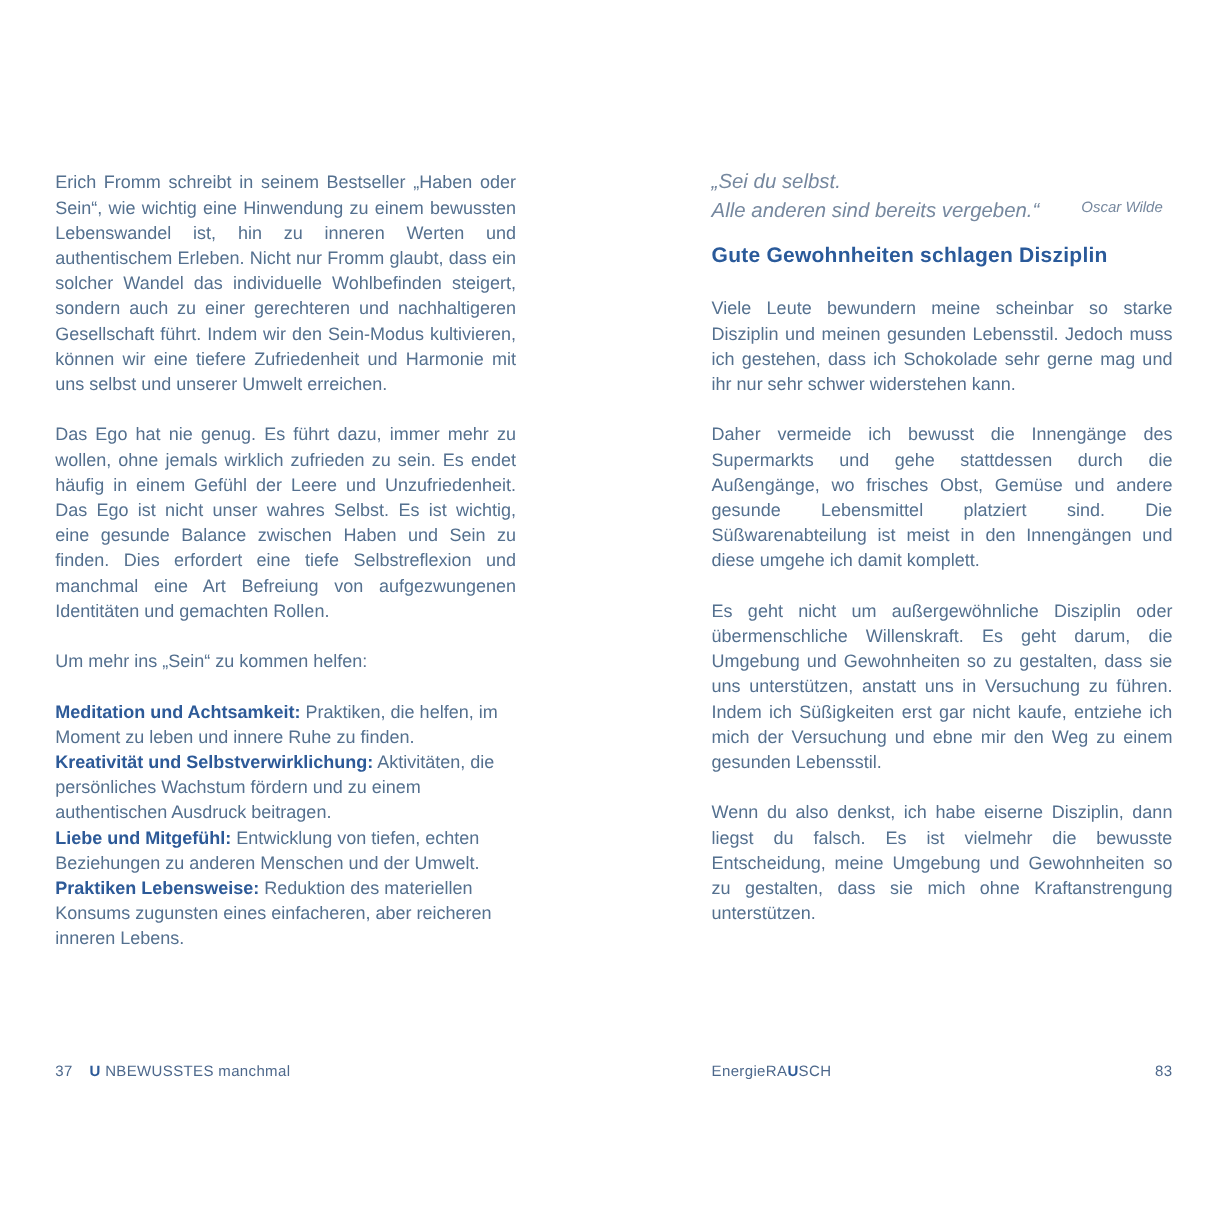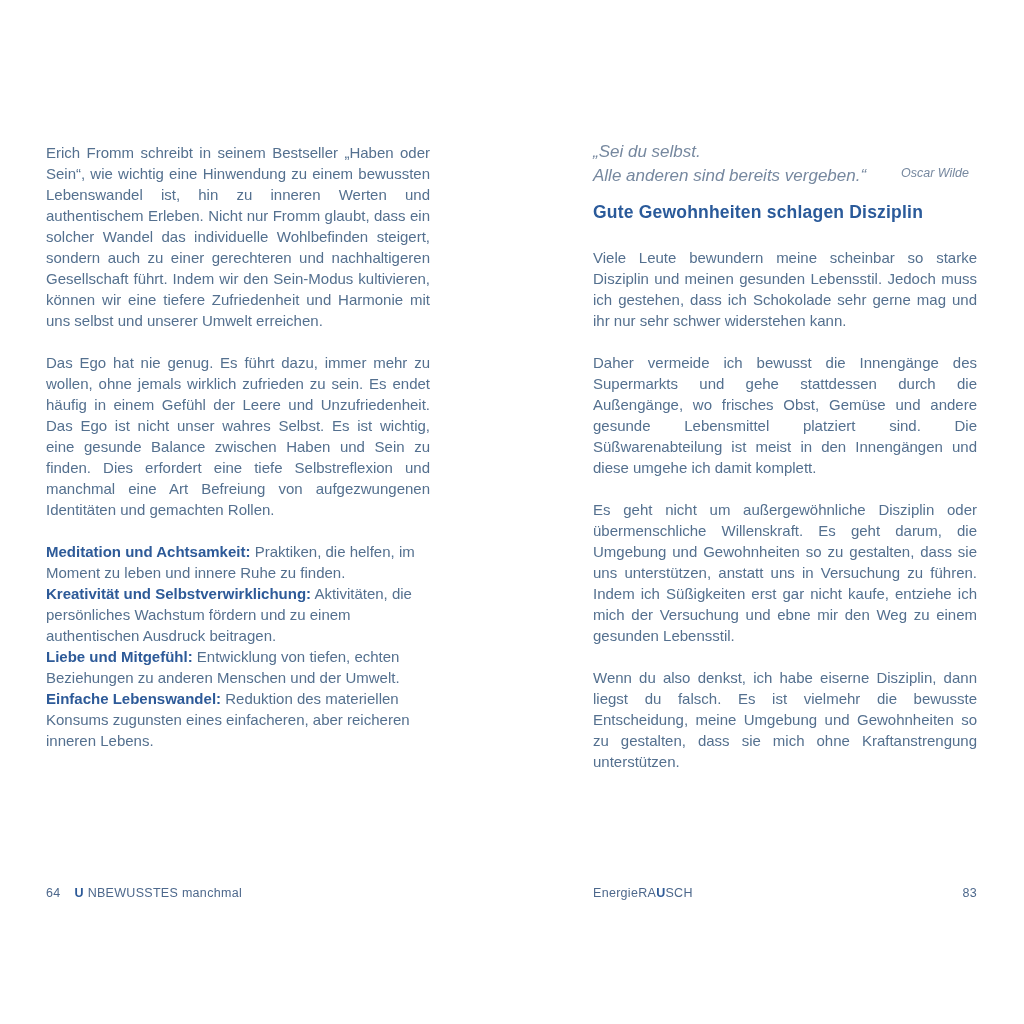--- a/index.html
+++ b/index.html
@@ -75,29 +75,30 @@
 </style>
 </head>
 <body>
 
 <div class="spread">
 
   <section>
     <div class="col col-left">
       <p class="body just">Erich Fromm schreibt in seinem Bestseller „Haben oder Sein“, wie wichtig eine Hinwendung zu einem bewussten Lebenswandel ist, hin zu inneren Werten und authentischem Erleben. Nicht nur Fromm glaubt, dass ein solcher Wandel das individuelle Wohlbefinden steigert, sondern auch zu einer gerechteren und nachhaltigeren Gesellschaft führt. Indem wir den Sein-Modus kultivieren, können wir eine tiefere Zufriedenheit und Harmonie mit uns selbst und unserer Umwelt erreichen.</p>
       <p class="body just">Das Ego hat nie genug. Es führt dazu, immer mehr zu wollen, ohne jemals wirklich zufrieden zu sein. Es endet häufig in einem Gefühl der Leere und Unzufriedenheit. Das Ego ist nicht unser wahres Selbst. Es ist wichtig, eine gesunde Balance zwischen Haben und Sein zu finden. Dies erfordert eine tiefe Selbstreflexion und manchmal eine Art Befreiung von aufgezwungenen Identitäten und gemachten Rollen.</p>
+      <p class="body intro">Um mehr ins „Sein“ zu kommen helfen:</p>
       <div class="list">
         <p><b>Meditation und Achtsamkeit:</b><span> Praktiken, die helfen, im Moment zu leben und innere Ruhe zu finden.</span></p>
         <p><b>Kreativität und Selbstverwirklichung:</b><span> Aktivitäten, die persönliches Wachstum fördern und zu einem authentischen Ausdruck beitragen.</span></p>
         <p><b>Liebe und Mitgefühl:</b><span> Entwicklung von tiefen, echten Beziehungen zu anderen Menschen und der Umwelt.</span></p>
-        <p><b>Einfache Lebenswandel:</b><span> Reduktion des materiellen Konsums zugunsten eines einfacheren, aber reicheren inneren Lebens.</span></p>
+        <p><b>Praktiken Lebensweise:</b><span> Reduktion des materiellen Konsums zugunsten eines einfacheren, aber reicheren inneren Lebens.</span></p>
       </div>
     </div>
     <div class="footer footer-left">
-      <span class="pagenum">64</span><span class="chapter"><span class="bold-initial">U</span> <span>NBEWUSSTES manchmal</span></span>
+      <span class="pagenum">37</span><span class="chapter"><span class="bold-initial">U</span> <span>NBEWUSSTES manchmal</span></span>
     </div>
   </section>
 
   <section>
     <div class="col col-right">
       <div class="quote">
         <div>„Sei du selbst.</div>
         <div>Alle anderen sind bereits vergeben.“</div>
         <span class="attribution">Oscar Wilde</span>
       </div>

